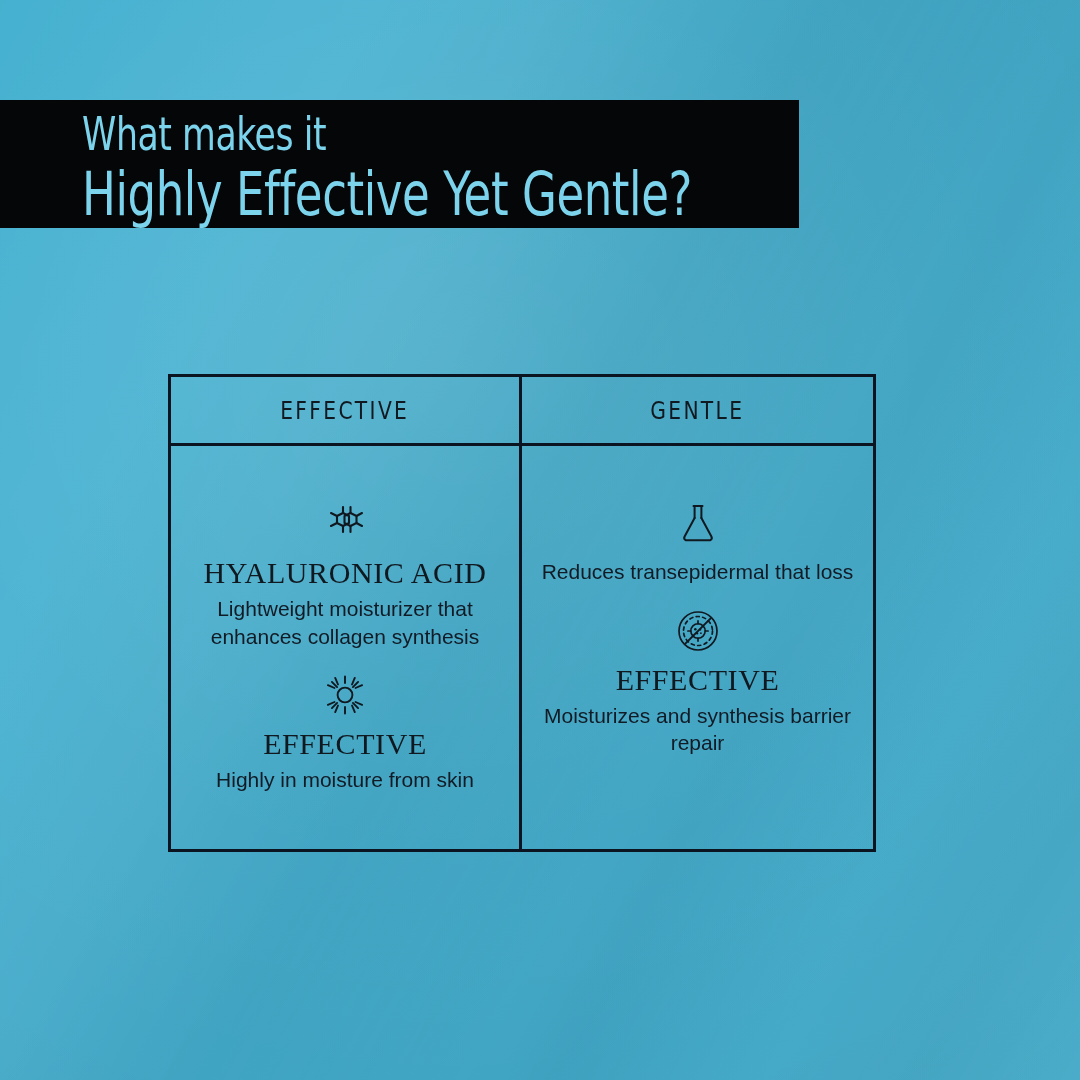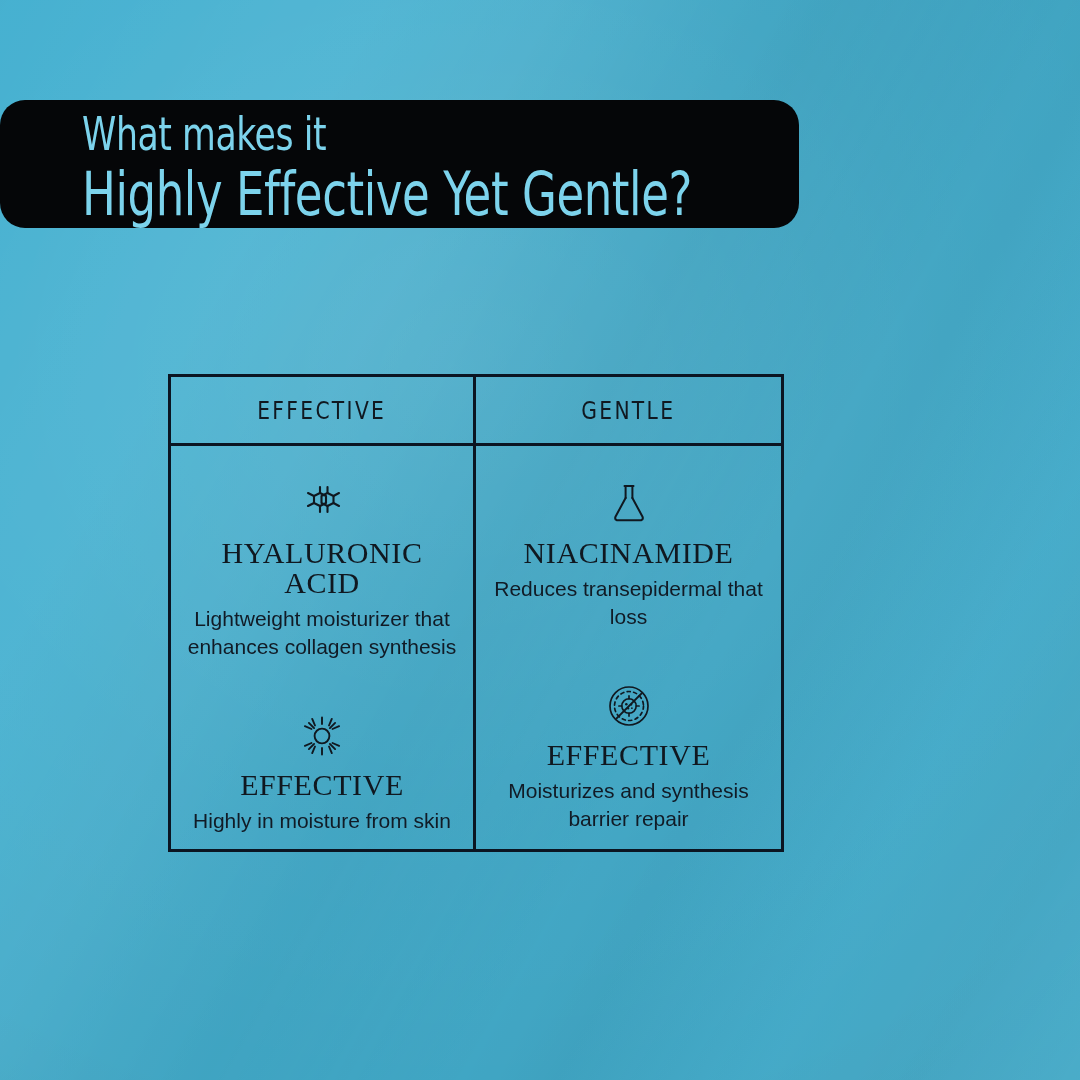--- a/index.html
+++ b/index.html
@@ -79,41 +79,40 @@
     left: 0;
     top: 100px;
     width: 799px;
     height: 128px;
     background: #050608;
     box-sizing: border-box;
     padding: 6px 0 0 82px;
     display: flex;
     flex-direction: column;
     justify-content: center;
-    border-radius: 25px;
   }
   .title-line {
     color: #7cd3ec;
     font-family: "DejaVu Sans Condensed", "Liberation Sans Narrow", "Liberation Sans", sans-serif;
     font-weight: 400;
     letter-spacing: -0.5px;
     line-height: 1.0;
     white-space: nowrap;
     transform: scaleX(0.82);
     transform-origin: left center;
   }
   .title-line.l1 { font-size: 47px; margin-bottom: 6px; }
   .title-line.l2 { font-size: 61px; }
 
   
   .table {
     position: absolute;
     left: 168px;
     top: 374px;
-    width: 616px;
+    width: 708px;
     height: 478px;
     border: 3px solid #0b1522;
     box-sizing: border-box;
     display: flex;
     flex-direction: column;
   }
   .table-head {
     display: flex;
     height: 66px;
     flex: 0 0 66px;
@@ -145,21 +144,22 @@
     transform: scaleX(0.9);
     font-weight: 400;
   }
 
   .col-body {
     flex: 1 1 auto;
     display: flex;
     flex-direction: column;
     justify-content: flex-start;
     padding-top: 36px;
-    gap: 54px;
+    gap: 23px;
+    margin-top: 20px;
   }
   .item {
     display: flex;
     flex-direction: column;
     align-items: center;
     padding: 0 12px;
   }
   .item-icon {
     height: 44px;
     display: flex;
@@ -278,21 +278,20 @@
               <svg width="36" height="42" viewBox="0 0 36 42" fill="none" stroke="#101820" stroke-width="2" stroke-linecap="round" stroke-linejoin="round">
 
                 <line x1="13.5" y1="3" x2="22.5" y2="3"></line>
 
                 <line x1="14.6" y1="3" x2="14.6" y2="15"></line>
                 <line x1="21.4" y1="3" x2="21.4" y2="15"></line>
 
                 <path d="M14.6 15 L4.6 33.5 Q3.4 36 5.6 37.2 L30.4 37.2 Q32.6 36 31.4 33.5 L21.4 15"></path>
               </svg>
             </div>
-            <div class="item-title">NIACINAMIDE</div>
             <div class="item-desc">Reduces transepidermal that loss</div>
           </div>
 
           <div class="item">
             <div class="item-icon">
               <svg width="44" height="44" viewBox="0 0 44 44" fill="none" stroke="#101820" stroke-width="1.7" stroke-linecap="round" stroke-linejoin="round">
                 <circle cx="22" cy="22" r="19"></circle>
                 <circle cx="22" cy="22" r="14.5" stroke-dasharray="3.2 3.4"></circle>
 
                 <circle cx="22" cy="22" r="7.2" stroke-width="1.6"></circle>

